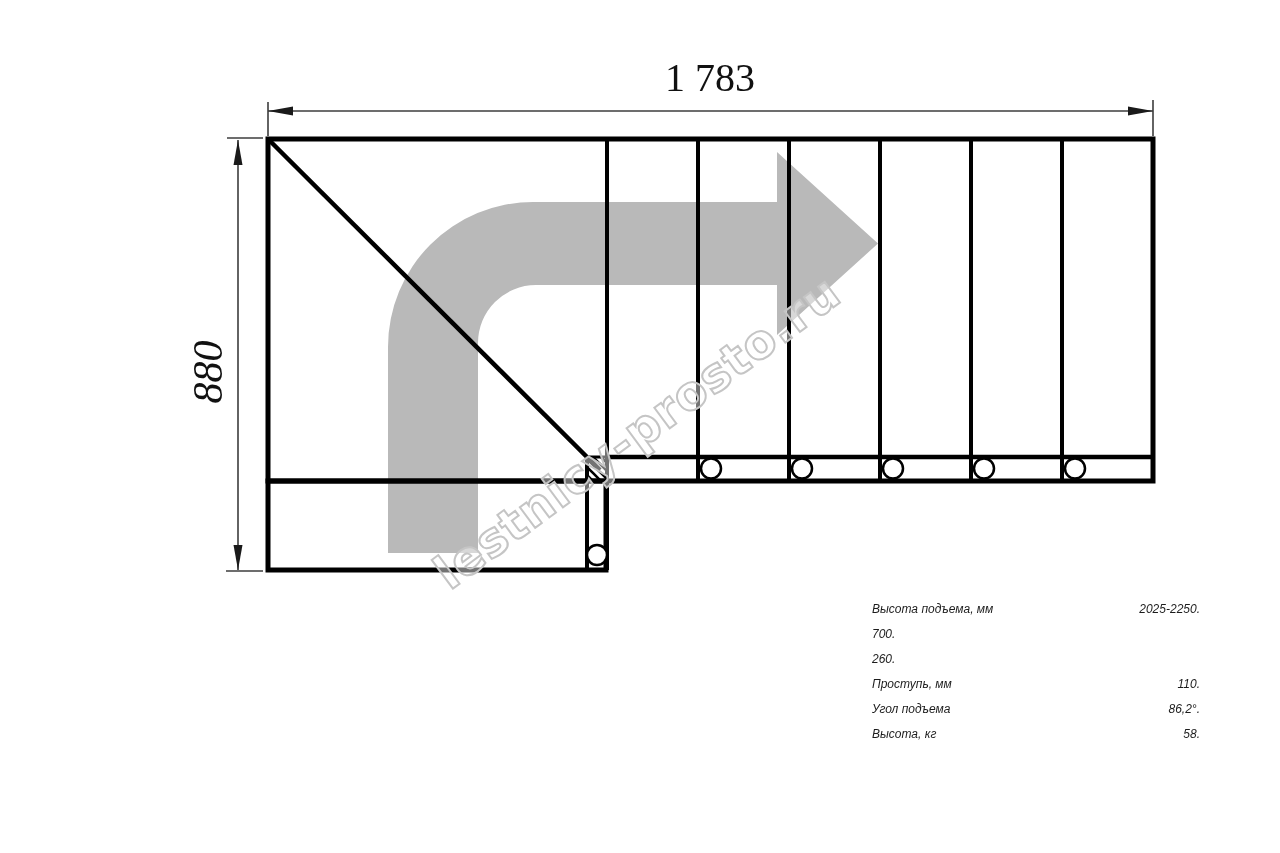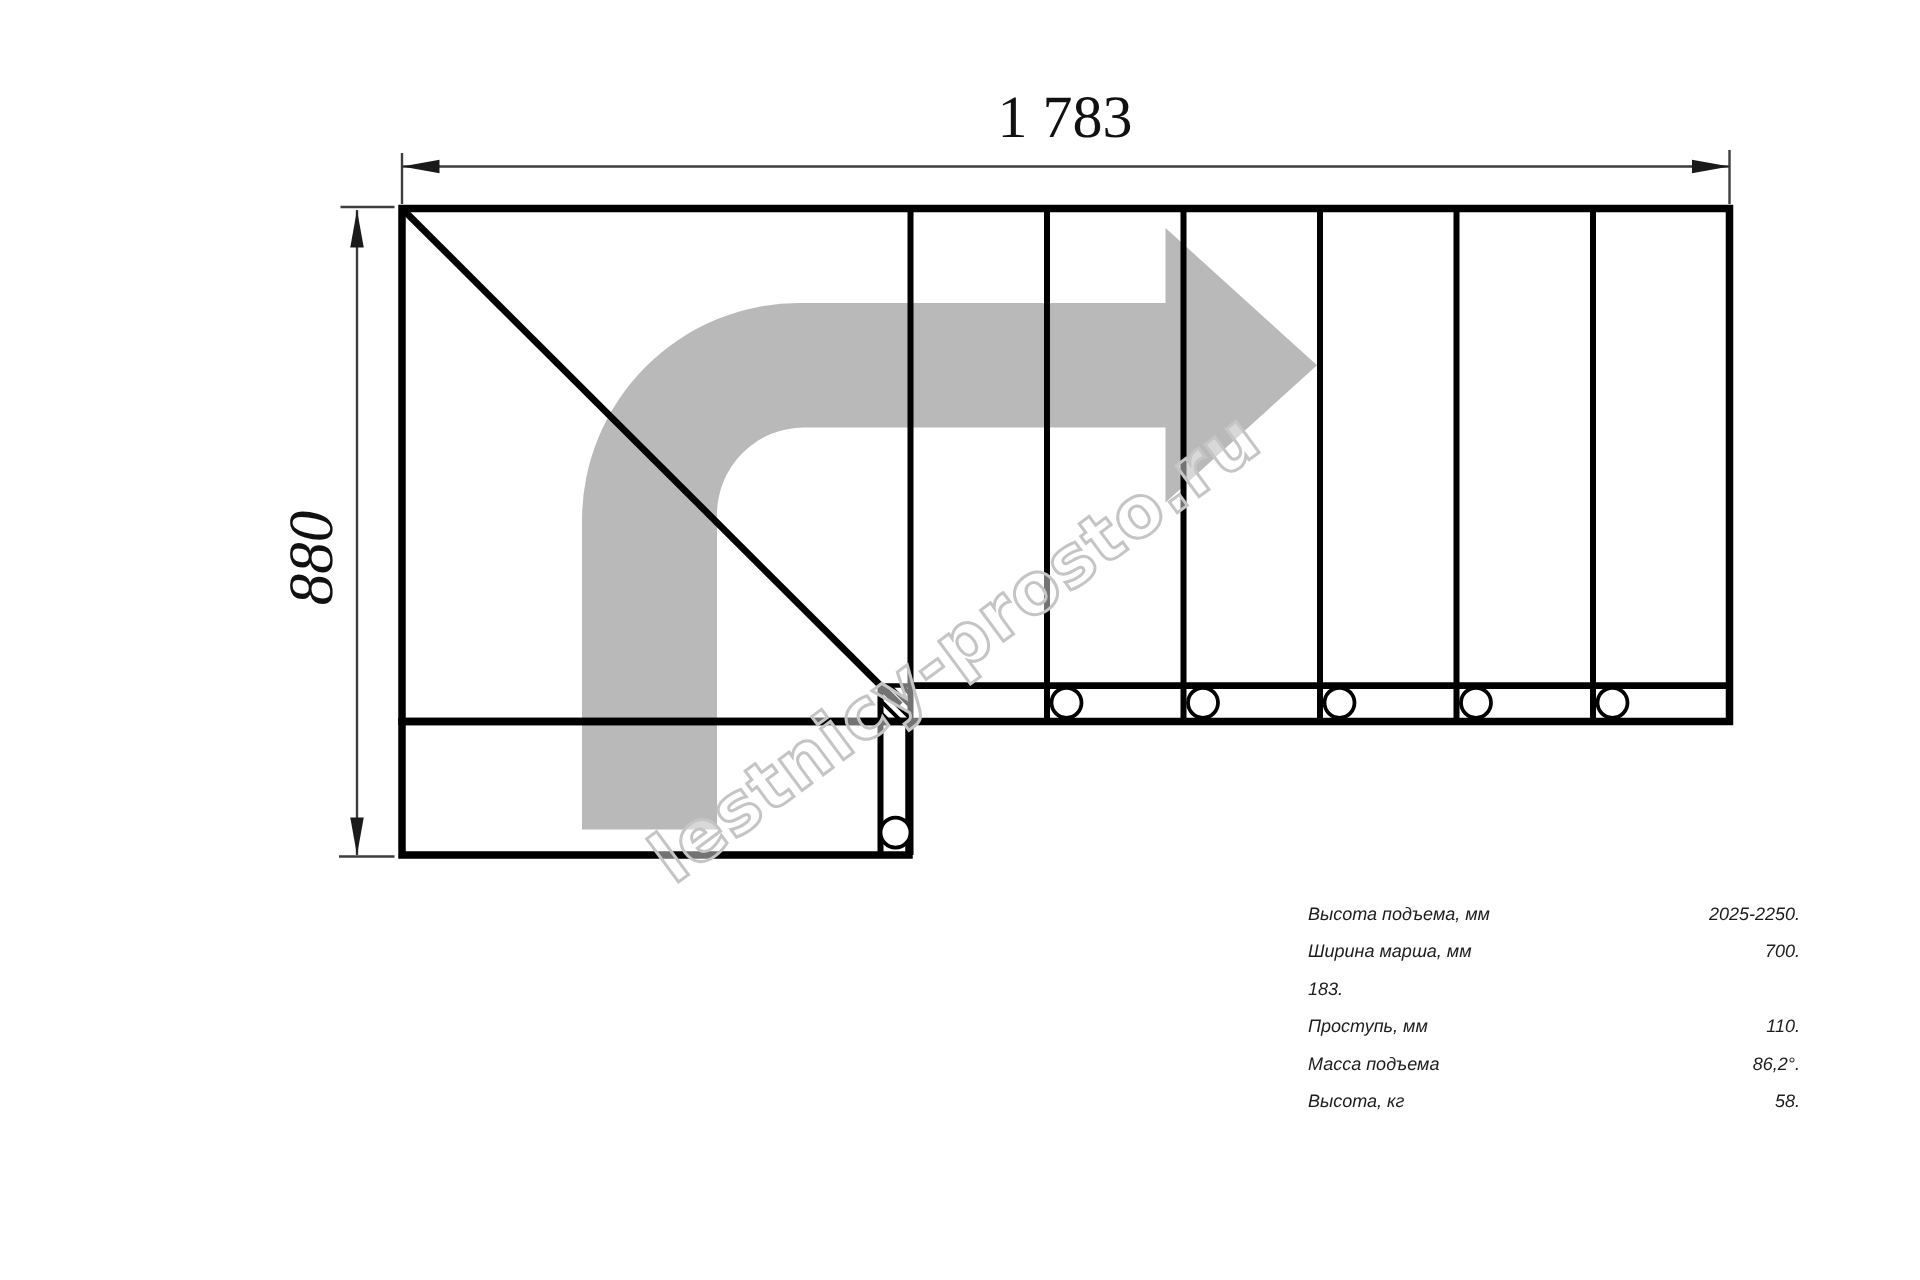--- a/index.html
+++ b/index.html
@@ -124,32 +124,31 @@
 
     <text class="watermark" transform="translate(637,432) rotate(-36.5)" text-anchor="middle" dominant-baseline="central">lestnicy-prosto.ru</text>
   </svg>
 
   <div class="specs">
     <div class="spec-row">
       <span class="spec-label">Высота подъема, мм</span>
       <span class="spec-value">2025-2250.</span>
     </div>
     <div class="spec-row">
-      <span class="spec-label">Ширина марша, мм</span>
       <span class="spec-value">700.</span>
     </div>
     <div class="spec-row">
-      <span class="spec-value">183.</span>
+      <span class="spec-value">260.</span>
     </div>
     <div class="spec-row">
       <span class="spec-label">Проступь, мм</span>
       <span class="spec-value">110.</span>
     </div>
     <div class="spec-row">
-      <span class="spec-label">Масса подъема</span>
+      <span class="spec-label">Угол подъема</span>
       <span class="spec-value">86,2°.</span>
     </div>
     <div class="spec-row">
       <span class="spec-label">Высота, кг</span>
       <span class="spec-value">58.</span>
     </div>
   </div>
 
 </div>
 

